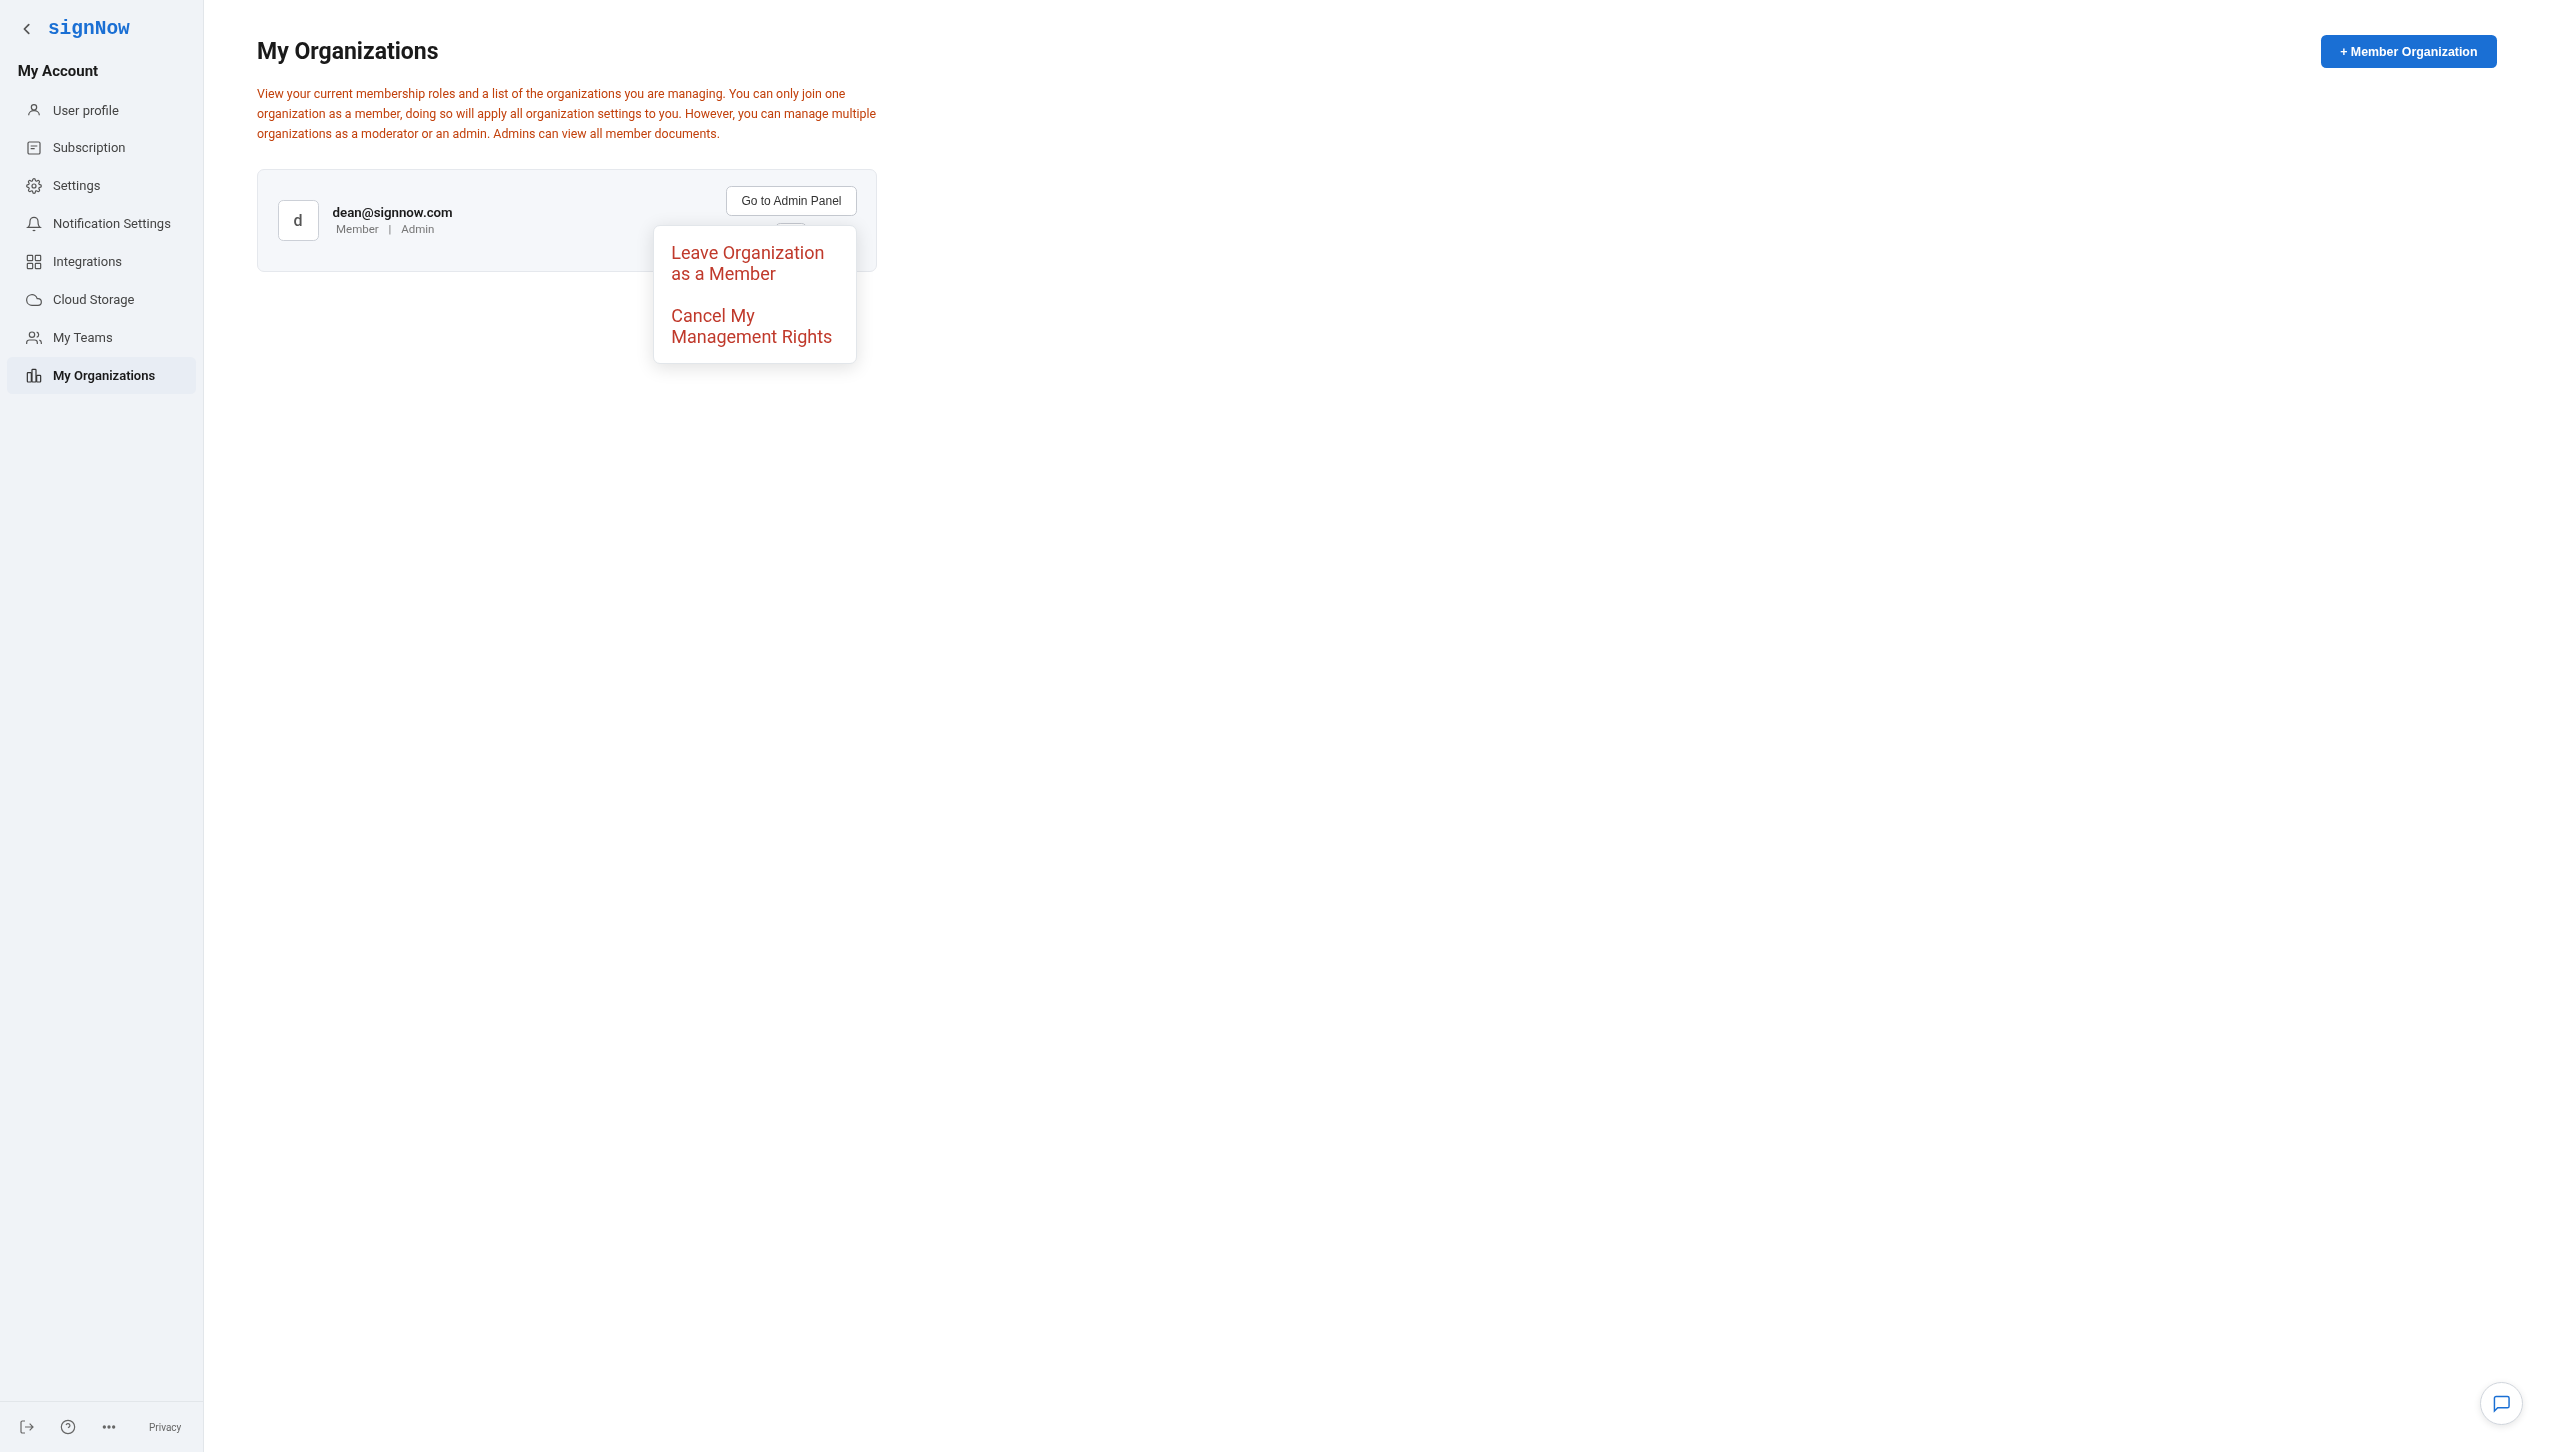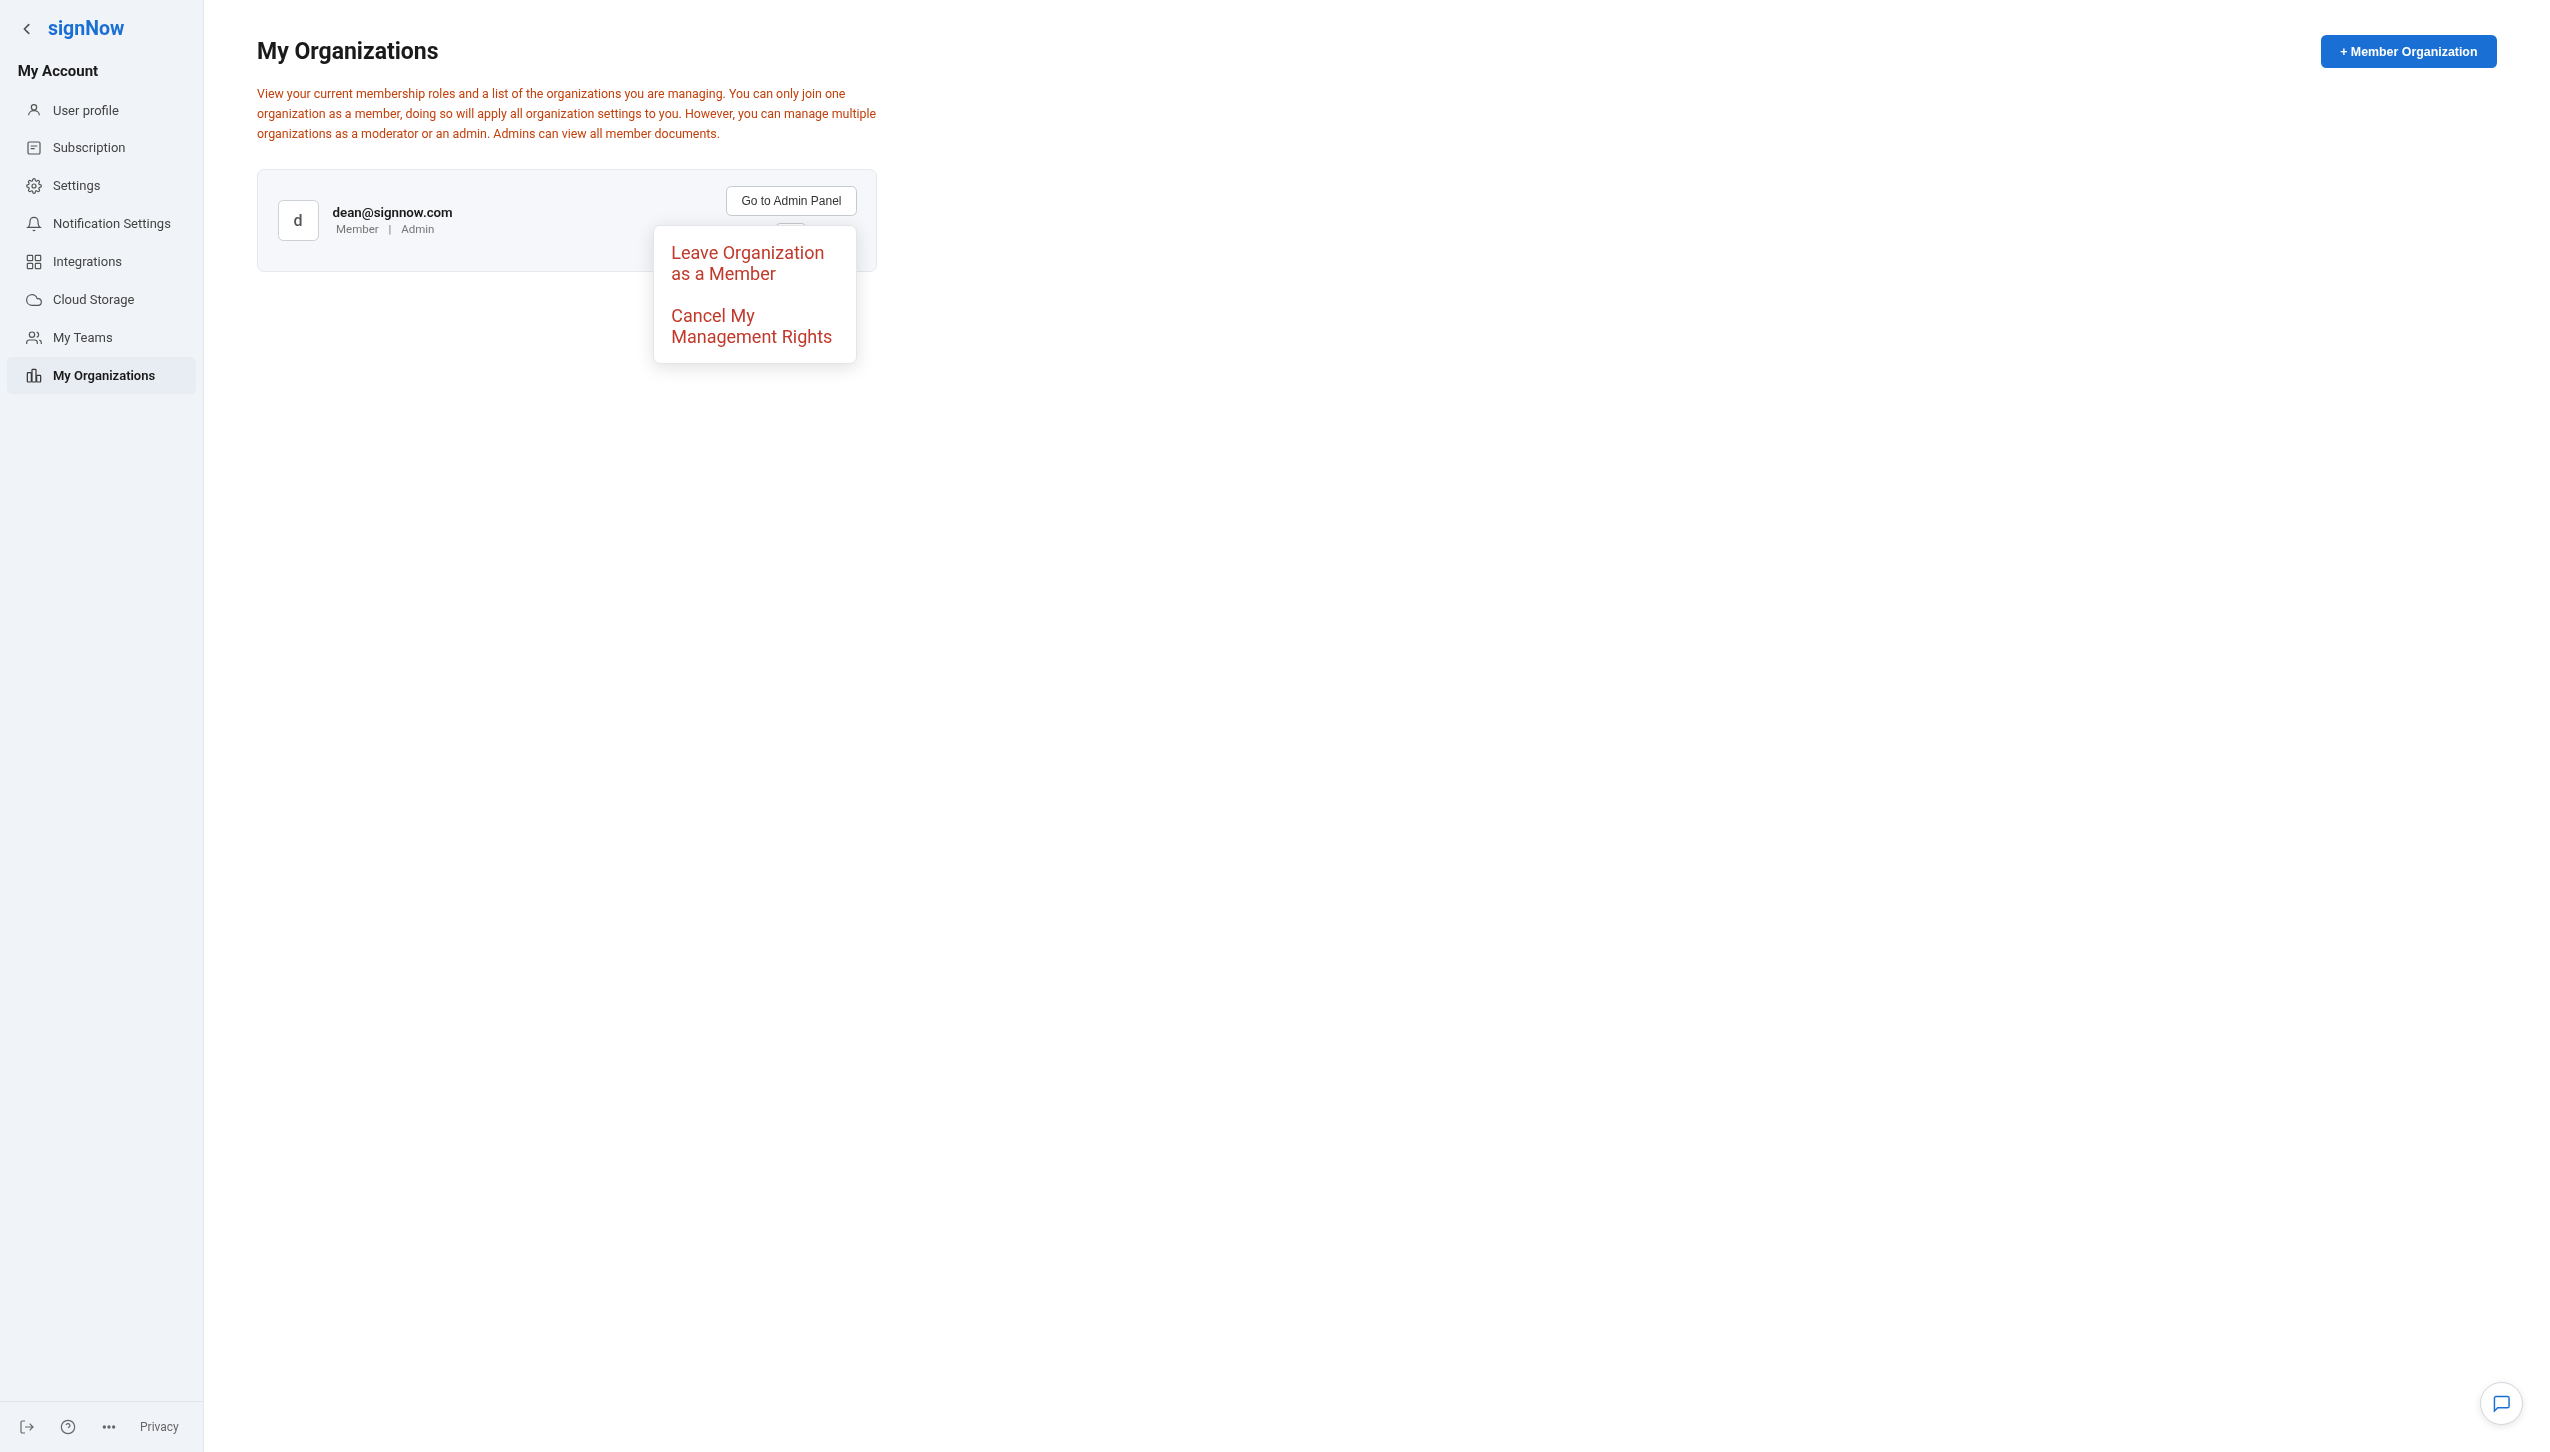--- a/index.html
+++ b/index.html
@@ -40,20 +40,21 @@
       cursor: pointer;
       color: #555;
       font-size: 16px;
       border-radius: 3.5px;
     }
 
     #logo-text {
       font-size: 19.5px;
       font-weight: 700;
       color: #1a6fd4;
+      font-family: Liberation Mono, monospace;
     }
 
     #my-account-label {
       font-size: 15px;
       font-weight: 700;
       color: #1a1a1a;
       padding: 7px 17.7px 10.6px 17.7px;
     }
 
     #nav-items {
@@ -104,23 +105,23 @@
       display: flex;
       align-items: center;
       justify-content: center;
       cursor: pointer;
       color: #666;
       border-radius: 3.5px;
     }
 
     #privacy-link {
       color: #666;
-      font-size: 12px;
-      cursor: pointer;
-      margin-left: 3px;
+      font-size: 10px;
+      cursor: pointer;
+      margin-left: 12px;
     }
 
     
     #main {
       flex: 1;
       overflow-y: auto;
       padding: 35px 53px;
       background: #fff;
       position: relative;
     }

